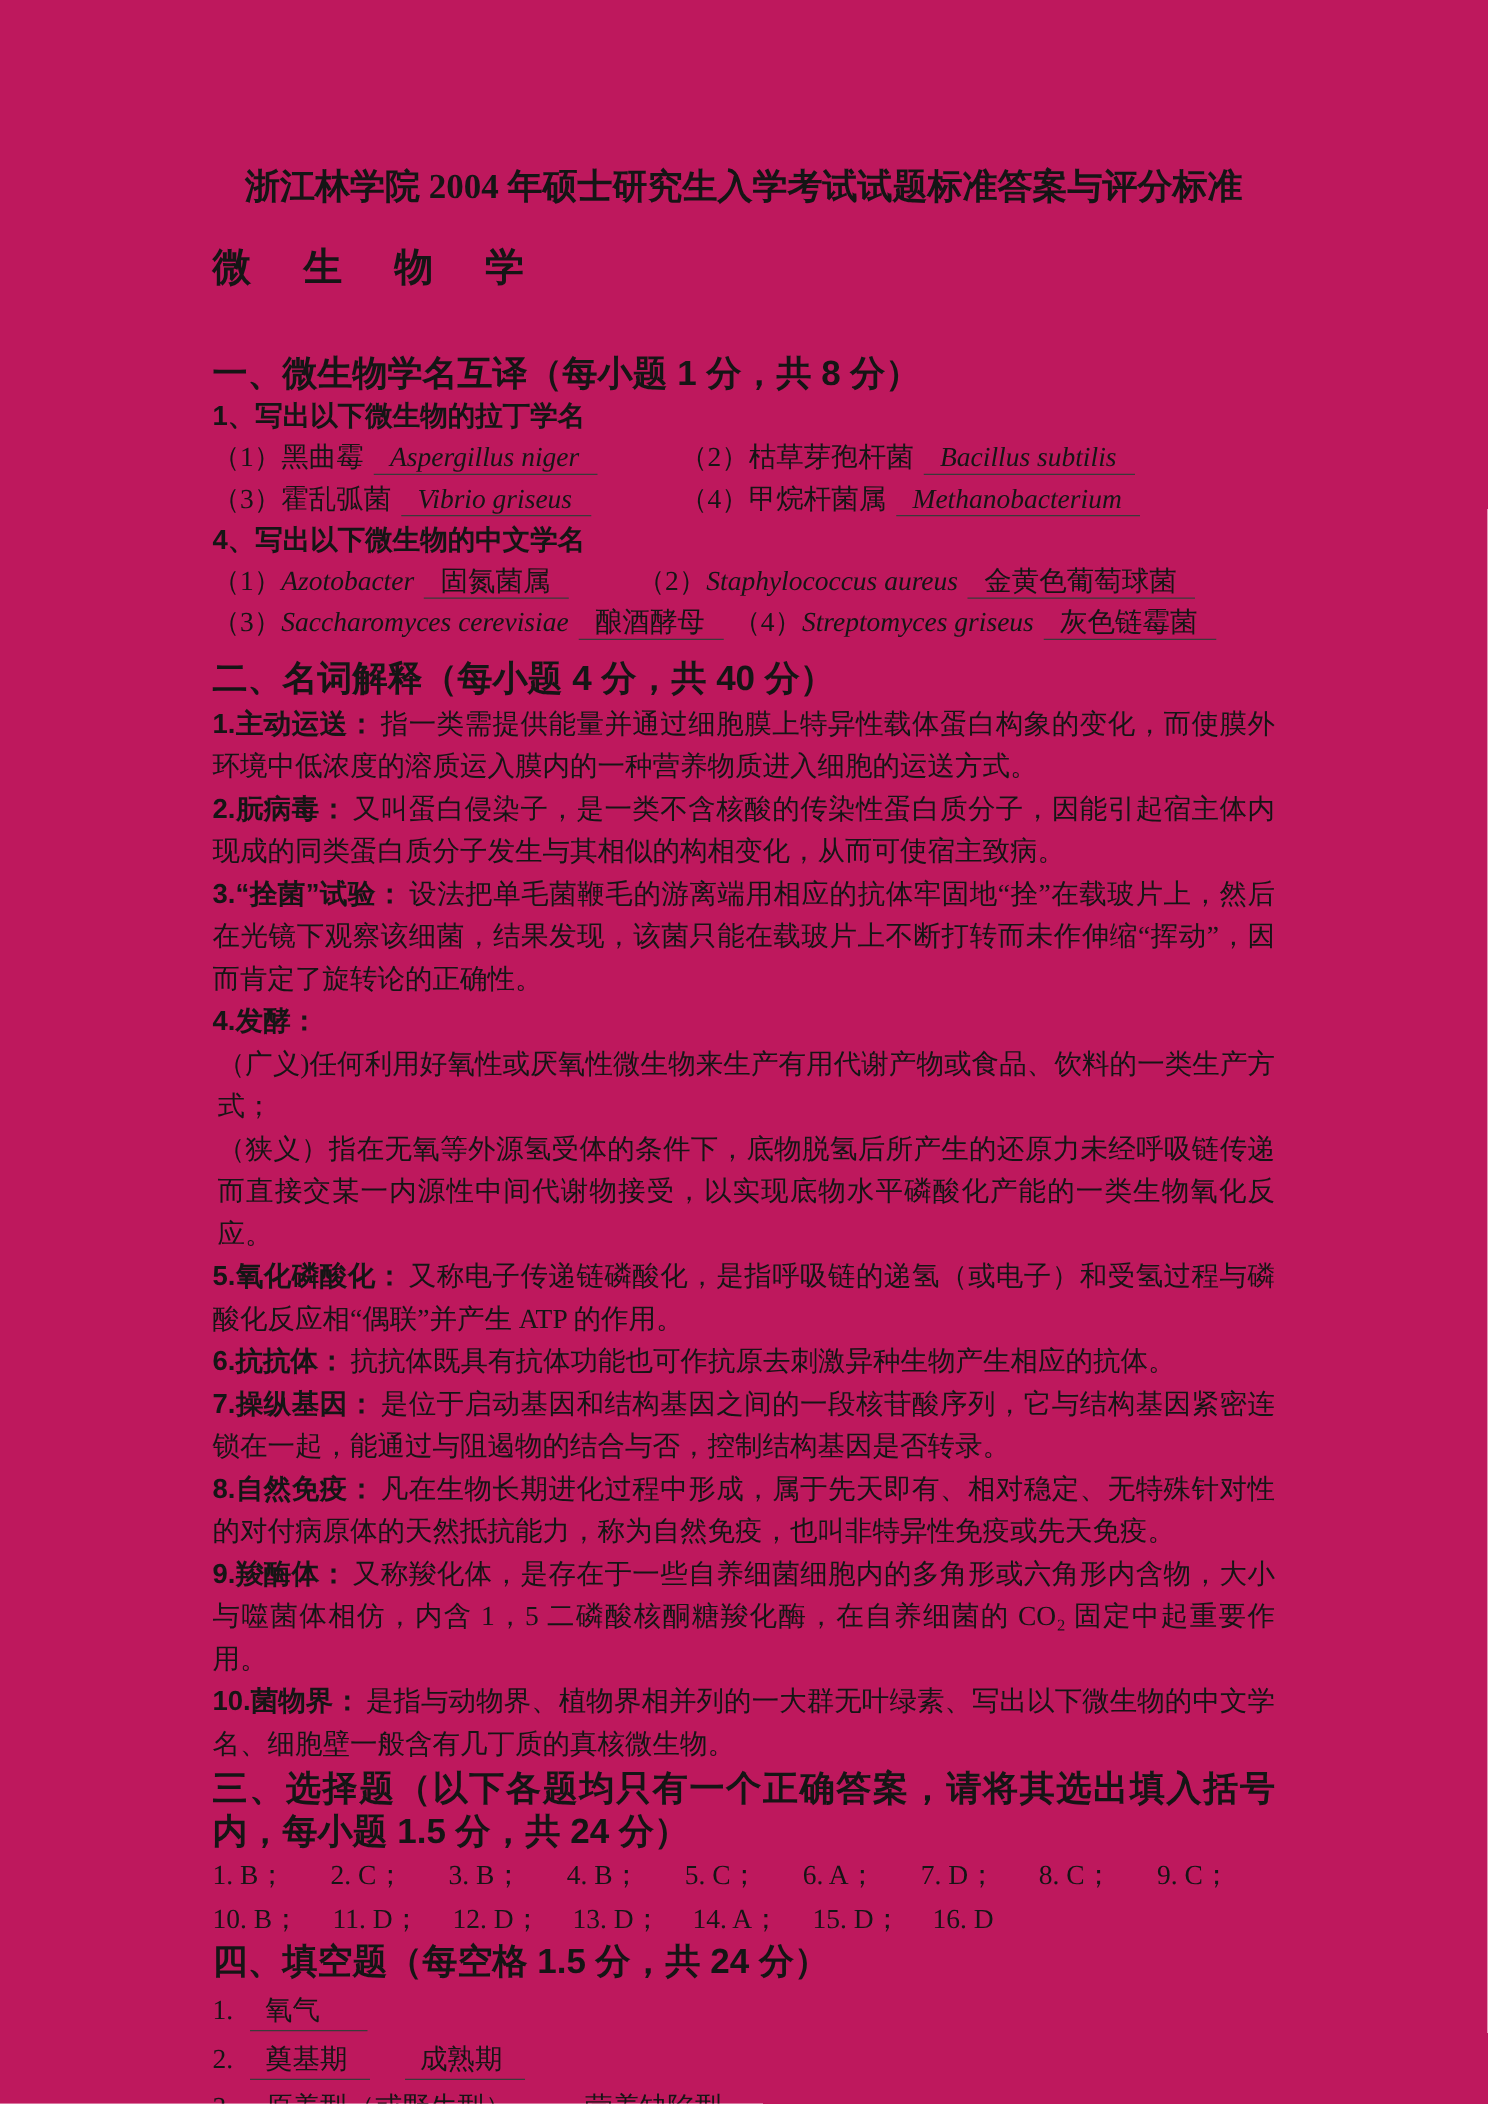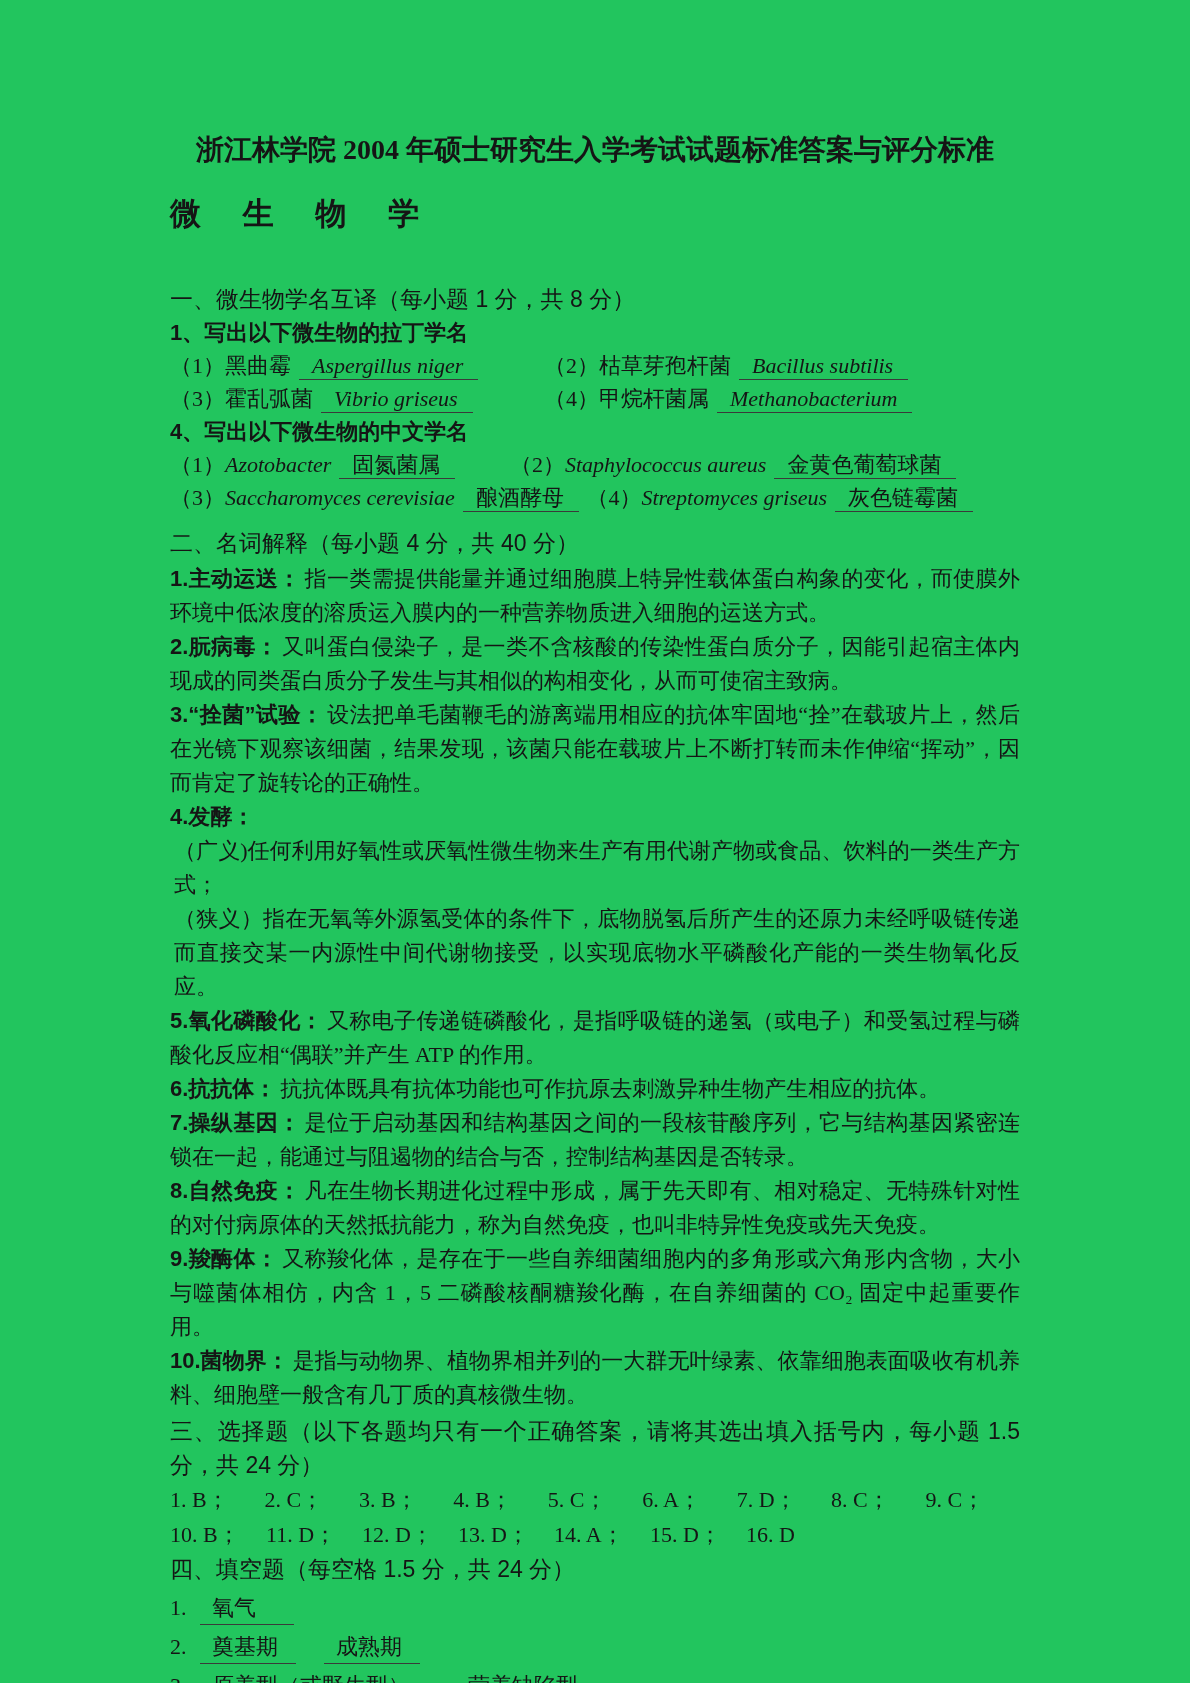--- a/index.html
+++ b/index.html
@@ -1,21 +1,21 @@
 <!DOCTYPE html>
 <html><head>
 <meta charset="utf-8">
 <style>
   html, body { margin: 0; padding: 0; background: #ffffff; }
   .page {
     position: relative;
     width: 1190px;
     height: 1683px;
     margin: 0 auto;
-    background: #22c55e;
+    background: #be185d;
     box-sizing: border-box;
     padding: 132px 170px 0 170px;
     color: #151515;
     font-family: "Liberation Serif", "DejaVu Serif", serif;
     font-size: 22px;
     overflow: hidden;
   }
   .doc-title {
     margin: 0;
     text-align: center;
@@ -29,22 +29,22 @@
     text-align: left;
     font-size: 31px;
     font-weight: bold;
     letter-spacing: 6px;
     word-spacing: 22px;
     line-height: 40px;
     font-family: "Liberation Serif", "DejaVu Serif", serif;
   }
   .sec-head {
     margin: 0;
-    font-size: 23px;
-    font-weight: normal;
+    font-size: 28px;
+    font-weight: bold;
     line-height: 34px;
     font-family: "Liberation Sans", "DejaVu Sans", sans-serif;
   }
   .sec-head.first { margin-top: 48px; }
   .sub-head {
     margin: 0;
     font-size: 22px;
     font-weight: bold;
     line-height: 33px;
     font-family: "Liberation Sans", "DejaVu Sans", sans-serif;
@@ -140,21 +140,21 @@
     <p class="def"><span class="term">2.朊病毒：</span><span>又叫蛋白侵染子，是一类不含核酸的传染性蛋白质分子，因能引起宿主体内现成的同类蛋白质分子发生与其相似的构相变化，从而可使宿主致病。</span></p>
     <p class="def"><span class="term">3.“拴菌”试验：</span><span>设法把单毛菌鞭毛的游离端用相应的抗体牢固地“拴”在载玻片上，然后在光镜下观察该细菌，结果发现，该菌只能在载玻片上不断打转而未作伸缩“挥动”，因而肯定了旋转论的正确性。</span></p>
     <p class="def"><span class="term">4.发酵：</span><span></span></p>
     <p class="def plain"><span>（广义)任何利用好氧性或厌氧性微生物来生产有用代谢产物或食品、饮料的一类生产方式；</span></p>
     <p class="def plain"><span>（狭义）指在无氧等外源氢受体的条件下，底物脱氢后所产生的还原力未经呼吸链传递而直接交某一内源性中间代谢物接受，以实现底物水平磷酸化产能的一类生物氧化反应。</span></p>
     <p class="def"><span class="term">5.氧化磷酸化：</span><span>又称电子传递链磷酸化，是指呼吸链的递氢（或电子）和受氢过程与磷酸化反应相“偶联”并产生 ATP 的作用。</span></p>
     <p class="def"><span class="term">6.抗抗体：</span><span>抗抗体既具有抗体功能也可作抗原去刺激异种生物产生相应的抗体。</span></p>
     <p class="def"><span class="term">7.操纵基因：</span><span>是位于启动基因和结构基因之间的一段核苷酸序列，它与结构基因紧密连锁在一起，能通过与阻遏物的结合与否，控制结构基因是否转录。</span></p>
     <p class="def"><span class="term">8.自然免疫：</span><span>凡在生物长期进化过程中形成，属于先天即有、相对稳定、无特殊针对性的对付病原体的天然抵抗能力，称为自然免疫，也叫非特异性免疫或先天免疫。</span></p>
     <p class="def"><span class="term">9.羧酶体：</span><span>又称羧化体，是存在于一些自养细菌细胞内的多角形或六角形内含物，大小与噬菌体相仿，内含 1，5 二磷酸核酮糖羧化酶，在自养细菌的 CO₂ 固定中起重要作用。</span></p>
-    <p class="def"><span class="term">10.菌物界：</span><span>是指与动物界、植物界相并列的一大群无叶绿素、依靠细胞表面吸收有机养料、细胞壁一般含有几丁质的真核微生物。</span></p>
+    <p class="def"><span class="term">10.菌物界：</span><span>是指与动物界、植物界相并列的一大群无叶绿素、写出以下微生物的中文学名、细胞壁一般含有几丁质的真核微生物。</span></p>
   </div>
 
   <h3 class="sec-head sec3-head">三、选择题（以下各题均只有一个正确答案，请将其选出填入括号内，每小题 1.5 分，共 24 分）</h3>
   <div class="choice-row">
     <span class="choice">1. B；</span>
     <span class="choice">2. C；</span>
     <span class="choice">3. B；</span>
     <span class="choice">4. B；</span>
     <span class="choice">5. C；</span>
     <span class="choice">6. A；</span>

